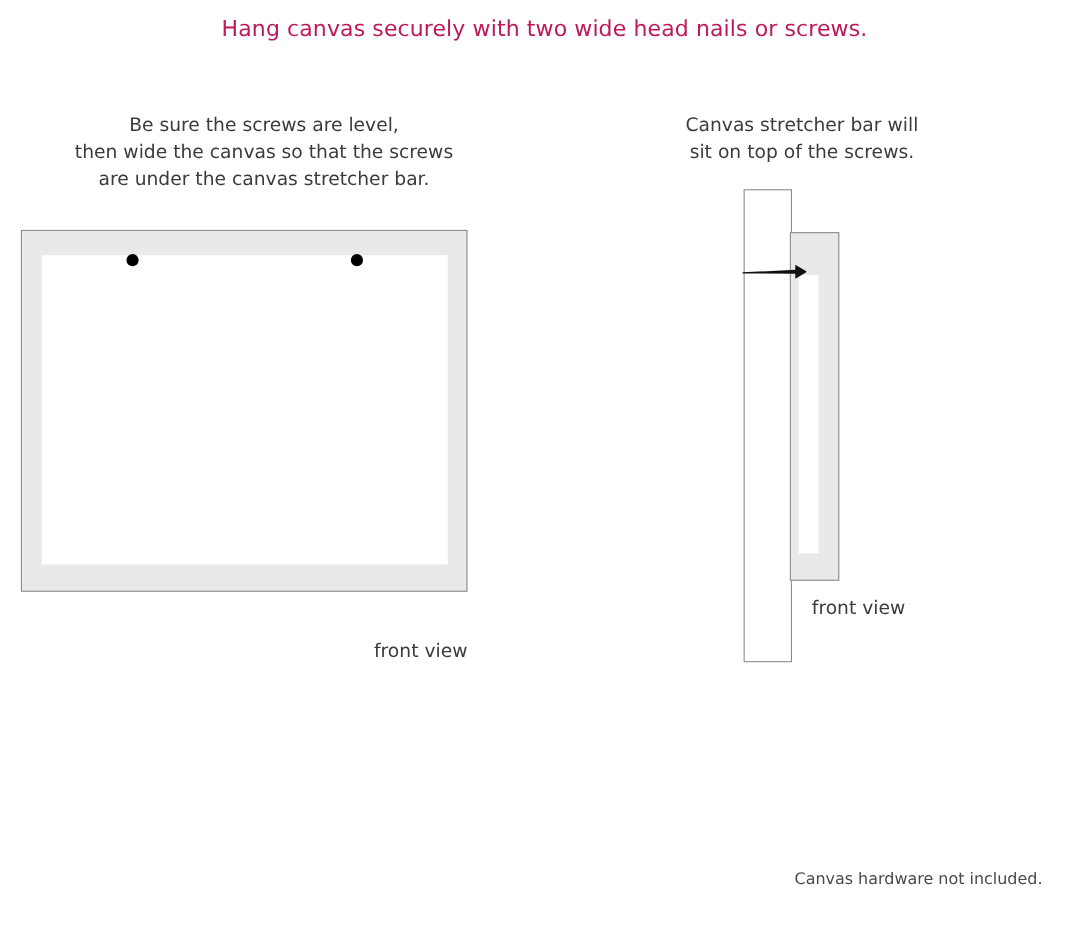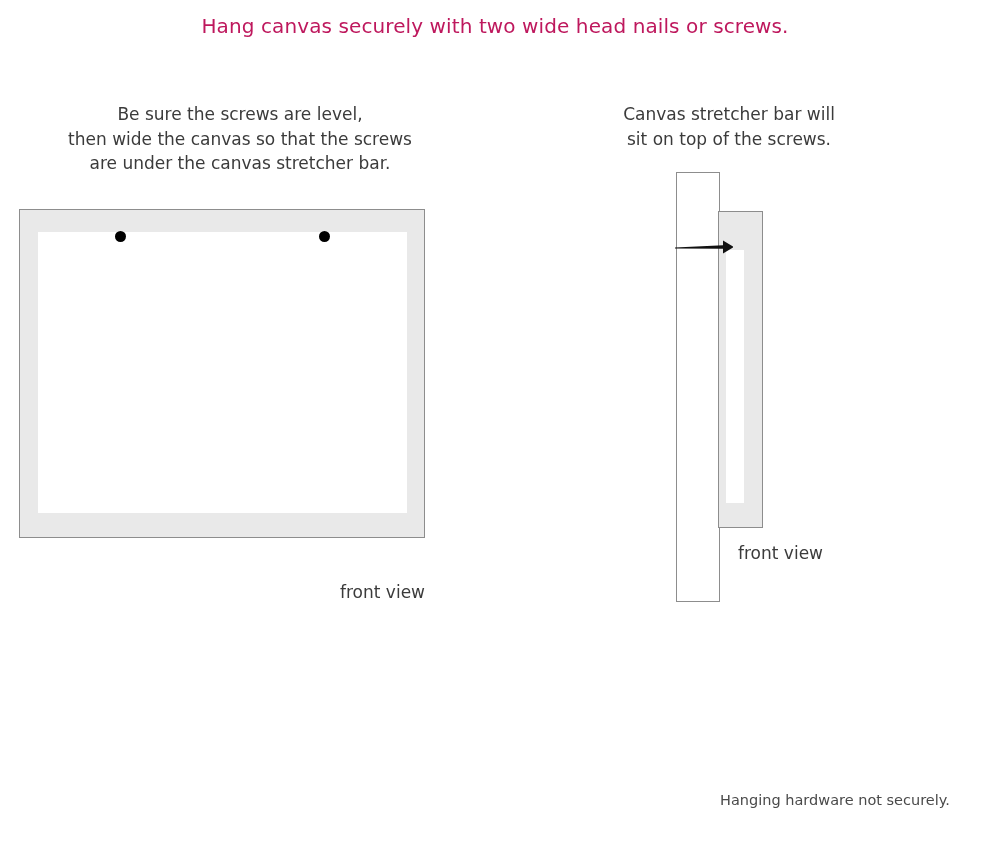--- a/index.html
+++ b/index.html
@@ -198,14 +198,14 @@
   <div id="side-stretcher-gap"></div>
 
   <svg id="side-nail" viewBox="0 0 60 14">
     <path d="M0,7.6 L48,5.2 L48,0.6 L58,6.6 L58,7.4 L48,13.4 L48,8.8 L0,8.6 Z" fill="#111111"></path>
   </svg>
 </div>
 
 <div class="abs view-label" id="label-side">front view</div>
 
 <div class="abs" id="footer">
-  <div>Hanging hardware not securely.</div>
+  <div>Canvas hardware not included.</div>
 </div>
 
 </body></html>

